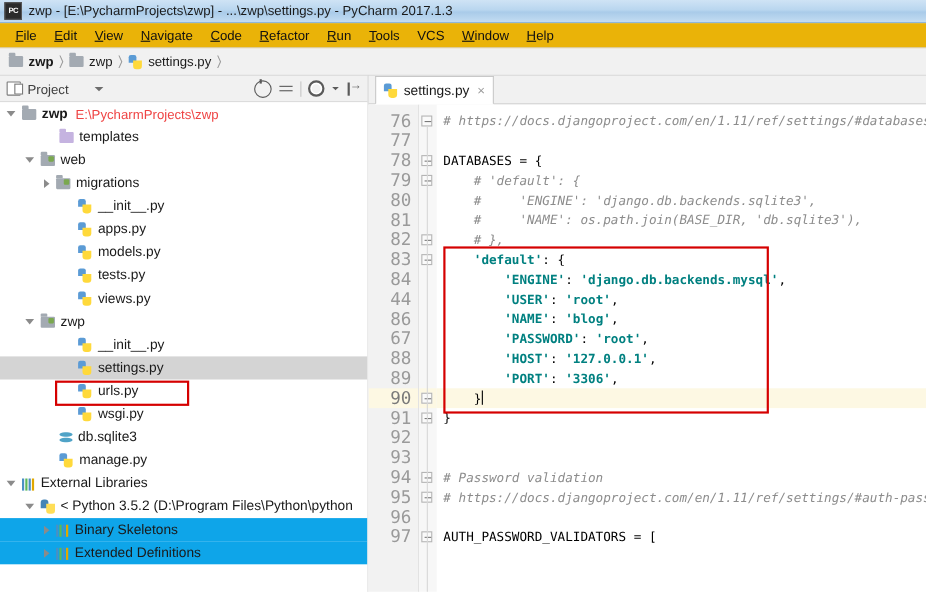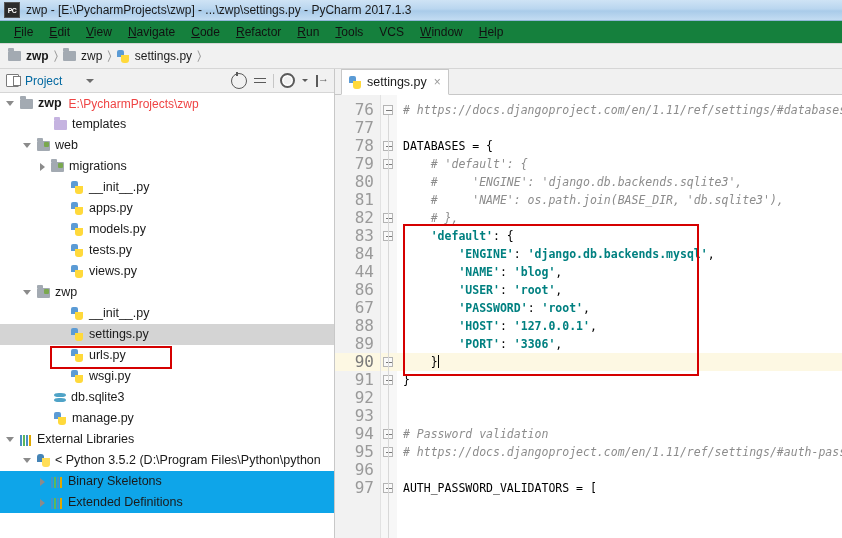--- a/index.html
+++ b/index.html
@@ -48,21 +48,21 @@
     left: 460px; top: 2px;
     font-size: 10px;
     color: rgba(120,150,180,0.45);
     white-space: nowrap;
     letter-spacing: 1px;
   }
 
   
   #menubar {
     height: 22px;
-    background: #15803d;
+    background: #eab308;
     border-bottom: 1px solid #d6d6d6;
     display: flex; align-items: center;
     padding-left: 6px;
   }
   #menubar .menu-item {
     padding: 2px 8px;
     font-size: 12px;
     color: #111;
     white-space: nowrap;
     cursor: default;
@@ -207,21 +207,21 @@
     border: 1px solid #7a7a7a;
     width: 11px !important; height: 11px !important;
     border-radius: 1px;
     background: #fff;
   }
   .pt-proj-icon::after{
     content:""; position:absolute; right:-3px; top:1px;
     width:6px; height:8px; border:1px solid #7a7a7a; background:#fff;
   }
   #project-toolbar .pt-label {
-    font-size: 12px; color: #0369a1;
+    font-size: 12px; color: #404040;
   }
   #project-toolbar .pt-caret {
     border-left: 4px solid transparent;
     border-right: 4px solid transparent;
     border-top: 4px solid #6d6d6d;
     width: 0; height: 0;
     margin-left: 18px;
   }
   #project-toolbar .spacer { flex: 1 1 auto; }
   .pt-target {
@@ -718,22 +718,22 @@
         <div id="redbox-code" style="left: 6px; top: 129px; width: 292px; height: 148px; border-color: rgb(213, 0, 0);"></div>
       <div class="cline"><span class="tok-com"># https://docs.djangoproject.com/en/1.11/ref/settings/#databases</span></div>
           <div class="cline"></div>
           <div class="cline"><span class="tok-id">DATABASES = {</span></div>
           <div class="cline"><span class="tok-com">    # 'default': {</span></div>
           <div class="cline"><span class="tok-com">    #     'ENGINE': 'django.db.backends.sqlite3',</span></div>
           <div class="cline"><span class="tok-com">    #     'NAME': os.path.join(BASE_DIR, 'db.sqlite3'),</span></div>
           <div class="cline"><span class="tok-com">    # },</span></div>
           <div class="cline"><span class="tok-strk">    'default'</span><span class="tok-id">: {</span></div>
           <div class="cline"><span class="tok-strk">        'ENGINE'</span><span class="tok-id">: </span><span class="tok-strk">'django.db.backends.mysql'</span><span class="tok-id">,</span></div>
+          <div class="cline"><span class="tok-strk">        'USER'</span><span class="tok-id">: </span><span class="tok-strk">'root'</span><span class="tok-id">,</span></div>
           <div class="cline"><span class="tok-strk">        'NAME'</span><span class="tok-id">: </span><span class="tok-strk">'blog'</span><span class="tok-id">,</span></div>
-          <div class="cline"><span class="tok-strk">        'USER'</span><span class="tok-id">: </span><span class="tok-strk">'root'</span><span class="tok-id">,</span></div>
           <div class="cline"><span class="tok-strk">        'PASSWORD'</span><span class="tok-id">: </span><span class="tok-strk">'root'</span><span class="tok-id">,</span></div>
           <div class="cline"><span class="tok-strk">        'HOST'</span><span class="tok-id">: </span><span class="tok-strk">'127.0.0.1'</span><span class="tok-id">,</span></div>
           <div class="cline"><span class="tok-strk">        'PORT'</span><span class="tok-id">: </span><span class="tok-strk">'3306'</span><span class="tok-id">,</span></div>
           <div class="cline cur"><span class="tok-id">    }</span><span class="caret"></span></div>
           <div class="cline"><span class="tok-id">}</span></div>
           <div class="cline"></div>
           <div class="cline"></div>
           <div class="cline"><span class="tok-com"># Password validation</span></div>
           <div class="cline"><span class="tok-com"># https://docs.djangoproject.com/en/1.11/ref/settings/#auth-password-vali</span></div>
           <div class="cline"></div>

